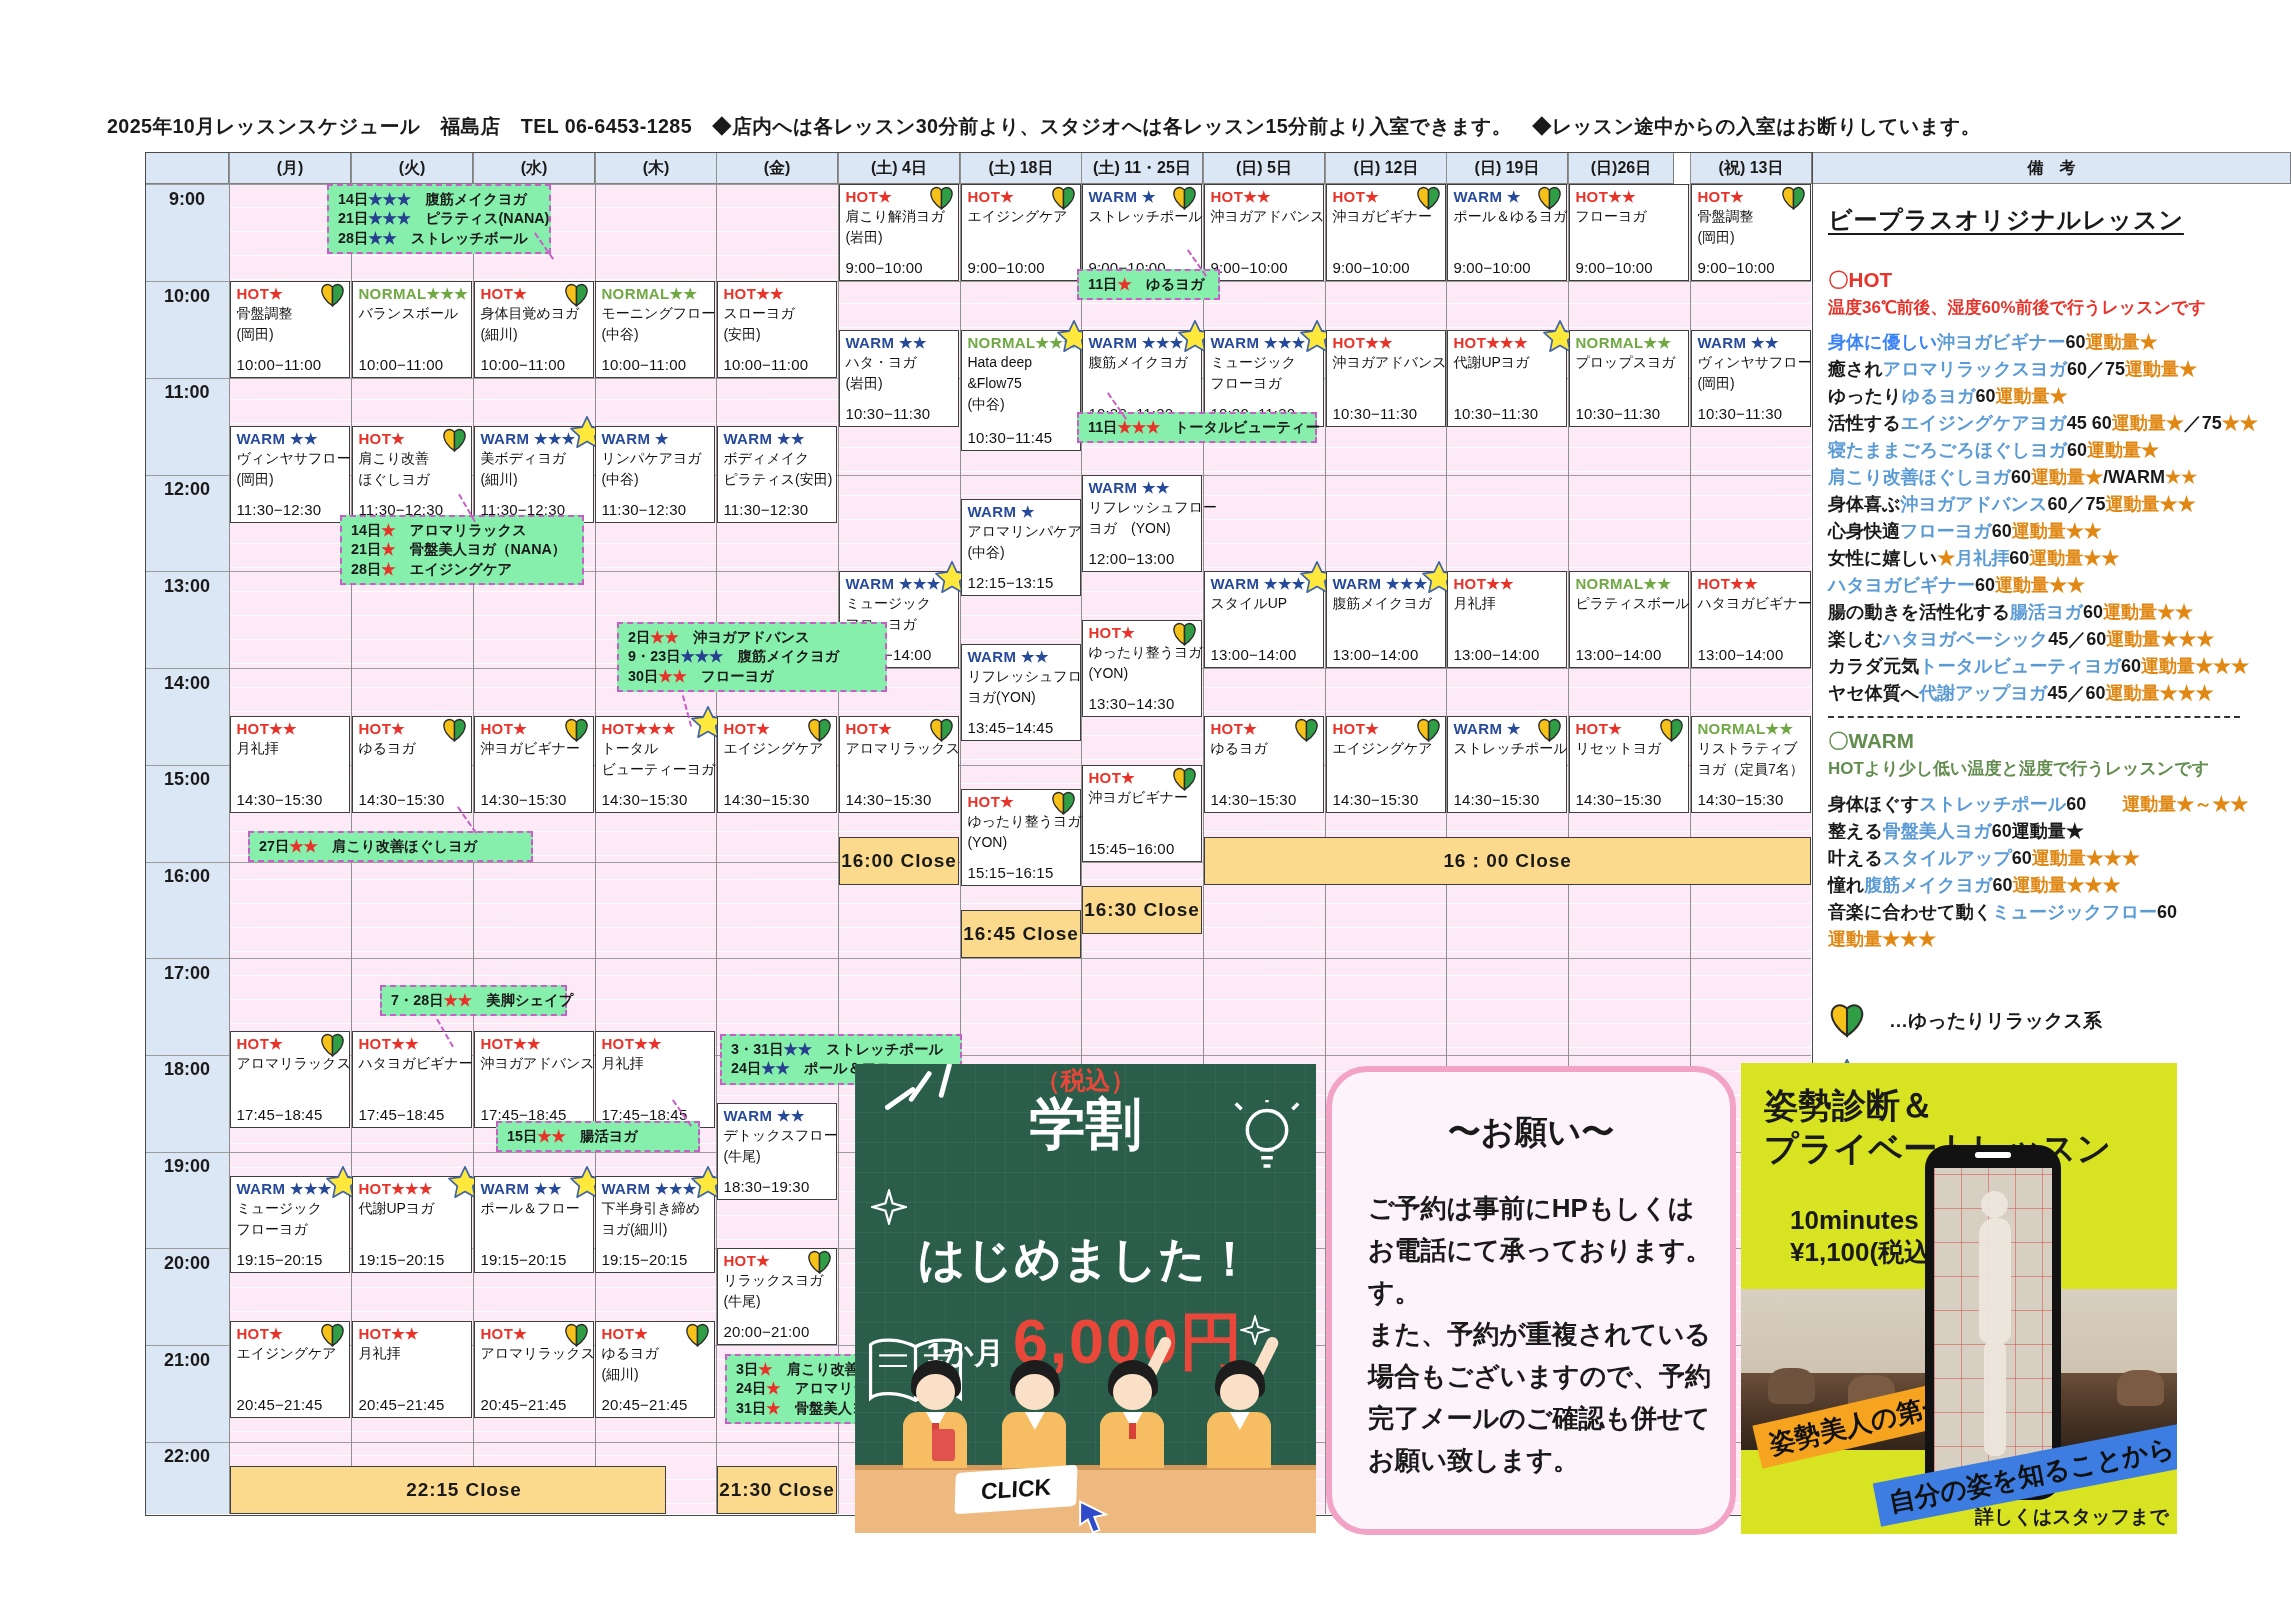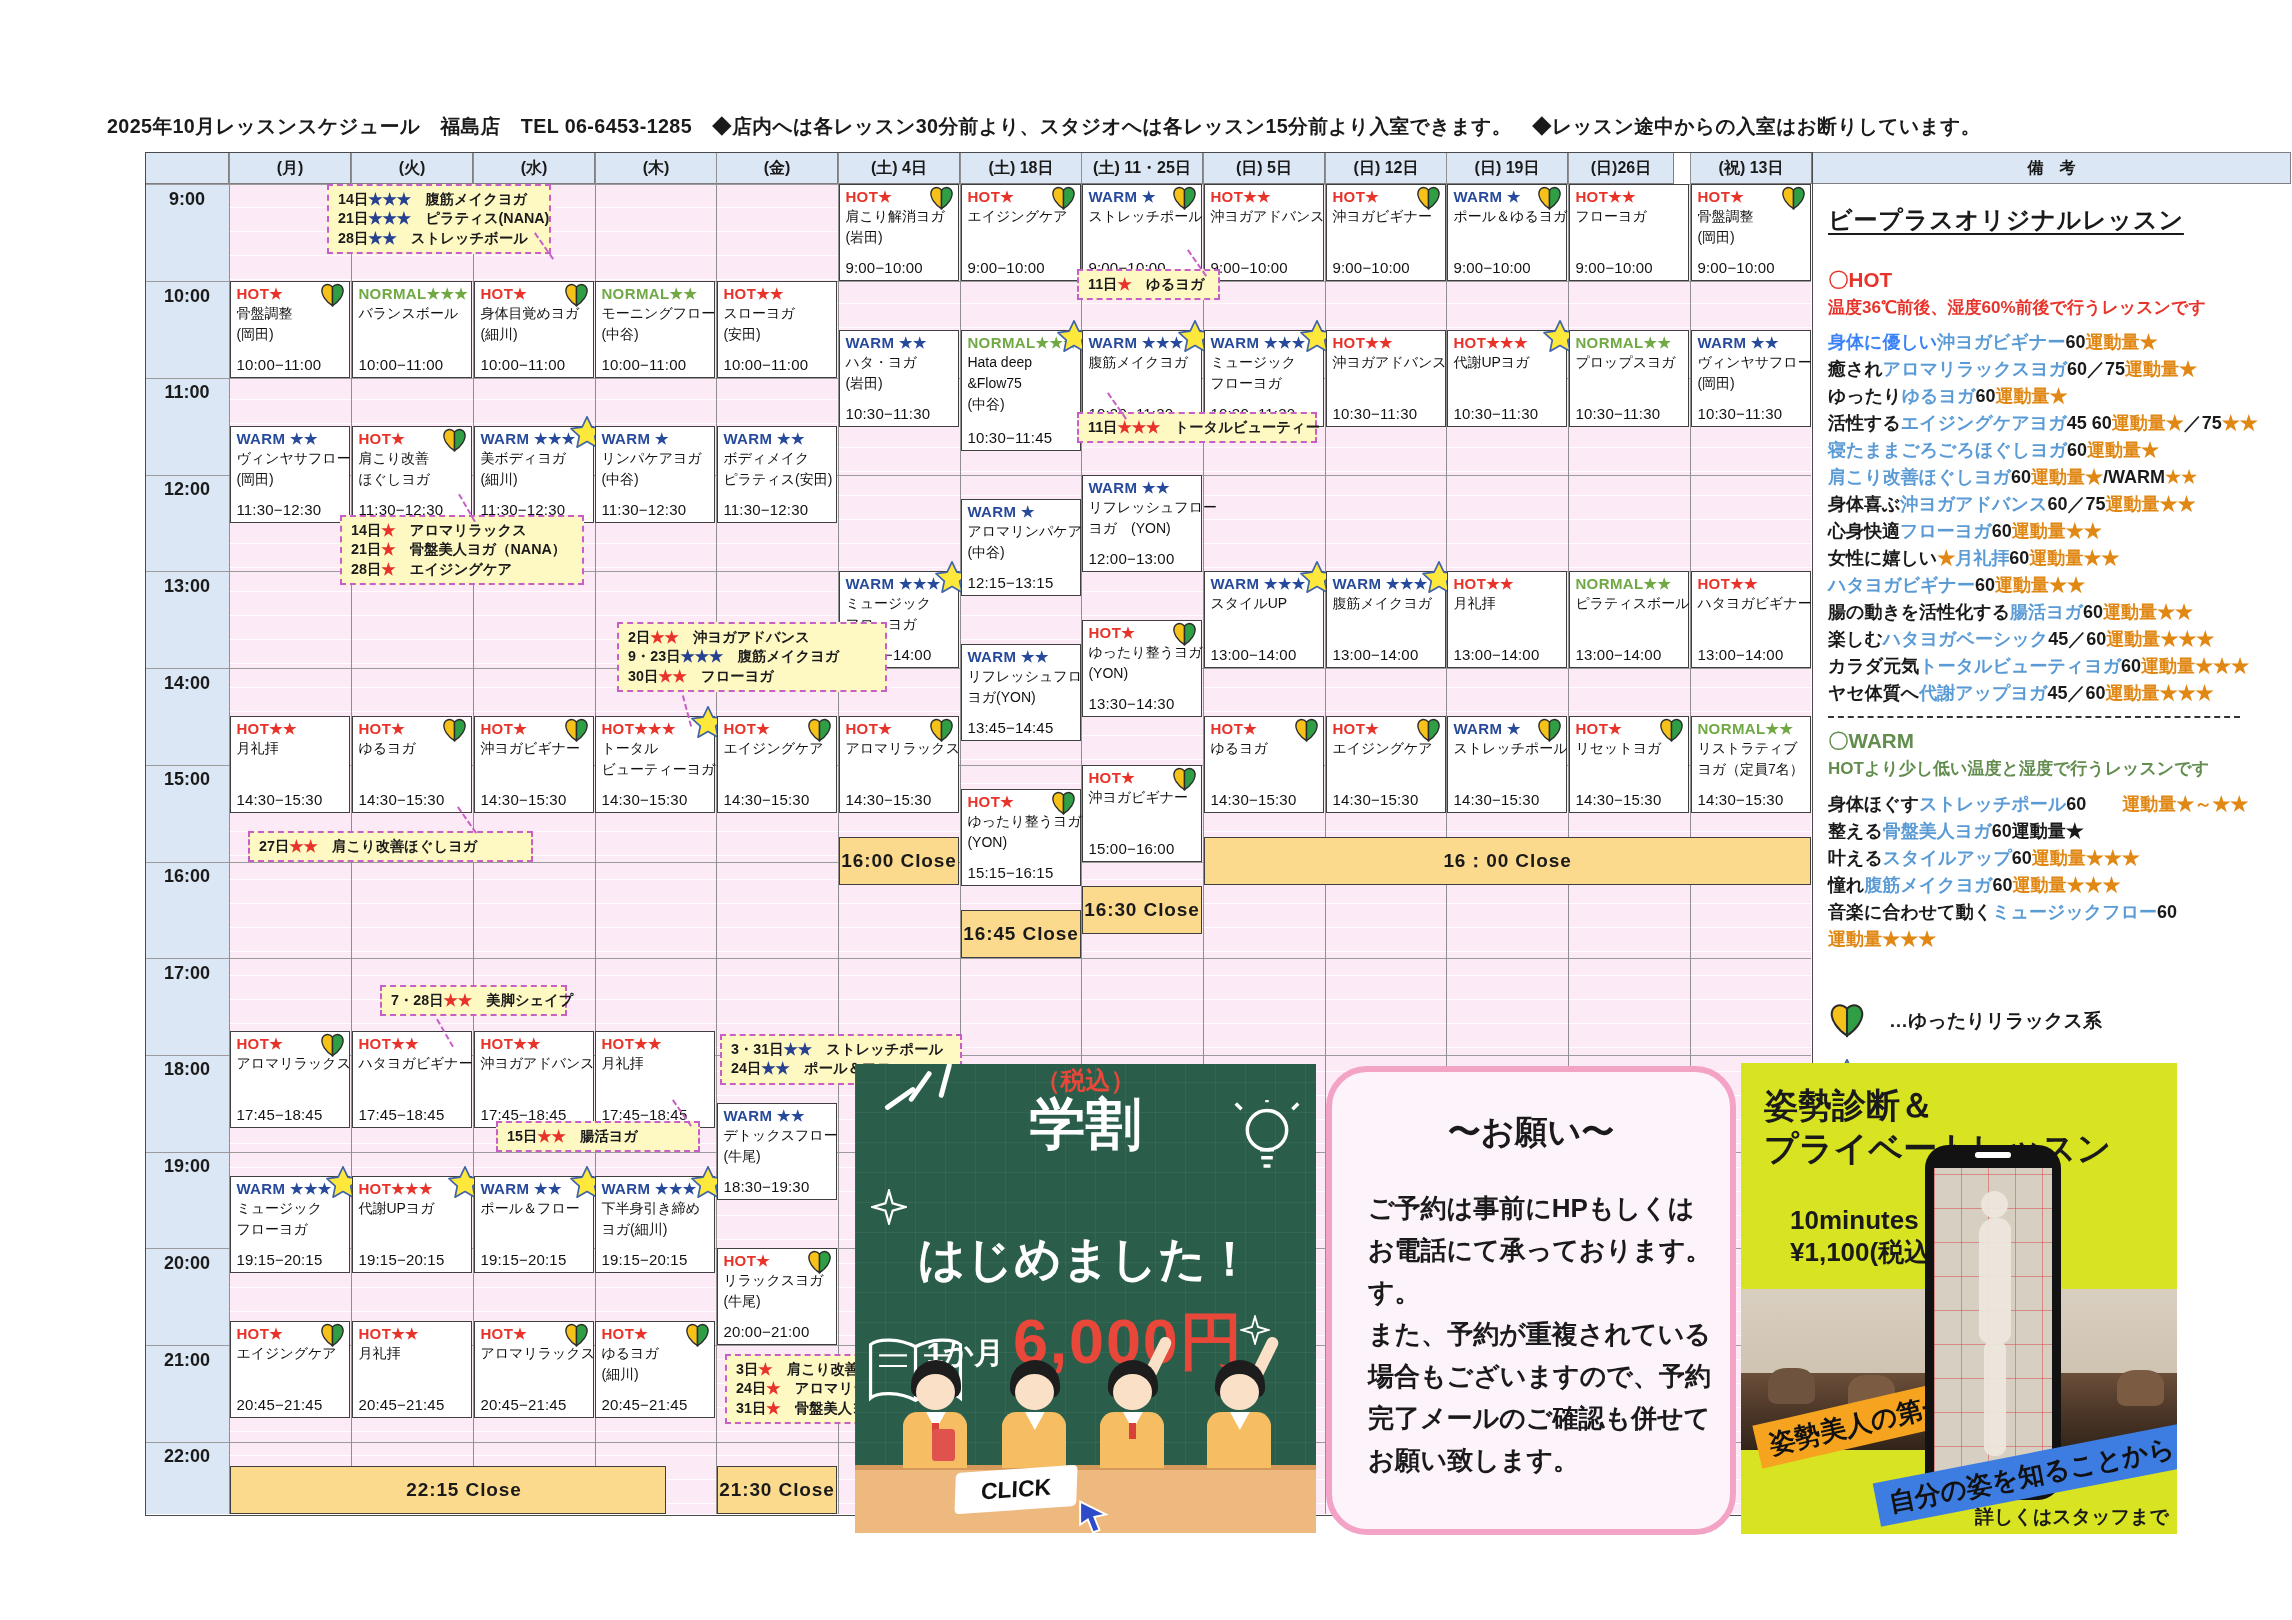--- a/index.html
+++ b/index.html
@@ -16,21 +16,21 @@
   .vline{position:absolute;width:0.9px;background:#8f8f8f;}
   .tlabel{position:absolute;font-size:18px;font-weight:600;text-align:center;}
   .outer{position:absolute;border:1.8px solid #4a4a4a;pointer-events:none;}
   .cell{position:absolute;background:#fff;border:1.8px solid #3f3f3f;padding:2.7px 4.5px 3.6px 5.4px;display:flex;flex-direction:column;z-index:3;}
   .cat{font-size:15px;font-weight:700;letter-spacing:0.4px;white-space:nowrap;}
   .nm{font-size:14px;line-height:1.5;color:#111;white-space:nowrap;}
   .tm{font-size:15px;margin-top:auto;color:#111;white-space:nowrap;letter-spacing:0.2px;}
   .cicon{position:absolute;z-index:4;}
   .close{position:absolute;background:#fbd98d;border:1.8px solid #3f3f3f;display:flex;align-items:center;justify-content:center;
          font-size:19px;font-weight:700;z-index:2;letter-spacing:0.9px;}
-  .callout{position:absolute;background:#fef9c3;border:2.2px dashed #c85fc8;padding:3.6px 9px;z-index:6;}
+  .callout{position:absolute;background:#86efac;border:2.2px dashed #c85fc8;padding:3.6px 9px;z-index:6;}
   .callout .ln{font-size:14.3px;font-weight:600;line-height:19.7px;white-space:nowrap;}
   .tail{position:absolute;width:32px;height:0;border-top:2.2px dashed #c85fc8;z-index:6;}
   .sidebar{position:absolute;width:461px;}
   .sb-title{font-size:24px;font-weight:700;text-decoration:underline;text-underline-offset:5.4px;margin-bottom:30px;letter-spacing:0.9px;}
   .sb-h{font-size:20.6px;font-weight:700;margin:5.4px 0 1.8px;}
   .sb-desc{font-size:17px;font-weight:700;margin-bottom:10.7px;}
   .sb-ln{font-size:18px;font-weight:600;line-height:27px;white-space:nowrap;}
   .sb-div{border-top:2.2px dashed #333;width:412px;margin:9px 0 9px;}
   .legend{margin-top:50px;}
   .lg-row{display:flex;align-items:center;gap:23px;margin-bottom:19.7px;}
@@ -449,21 +449,21 @@
       <div class="nm">(YON)</div>
       <div class="tm">13:30−14:30</div>
       <div class="cicon" style="position: absolute; left: 89px; top: 0.9px; width: 25px; height: 25px;"><svg viewBox="0 0 32 32" width="100%" height="100%">
           <path d="M16 5 C11 0 4 1.5 2.6 8 C1.2 15 8 24 16 29 Z" fill="#f6c21a" stroke="#2b2b2b" stroke-width="1.8"></path>
           <path d="M16 5 C21 0 28 1.5 29.4 8 C30.8 15 24 24 16 29 Z" fill="#2f9e44" stroke="#2b2b2b" stroke-width="1.8"></path>
         </svg></div>
     </div>
     <div class="cell" style="position: absolute; left: 1038px; top: 765px; width: 120px; height: 97px;">
       <div class="cat" style="color: rgb(232, 51, 42);">HOT★</div>
       <div class="nm">沖ヨガビギナー</div>
-      <div class="tm">15:00−16:00</div>
+      <div class="tm">15:45−16:00</div>
       <div class="cicon" style="position: absolute; left: 89px; top: 0.9px; width: 25px; height: 25px;"><svg viewBox="0 0 32 32" width="100%" height="100%">
           <path d="M16 5 C11 0 4 1.5 2.6 8 C1.2 15 8 24 16 29 Z" fill="#f6c21a" stroke="#2b2b2b" stroke-width="1.8"></path>
           <path d="M16 5 C21 0 28 1.5 29.4 8 C30.8 15 24 24 16 29 Z" fill="#2f9e44" stroke="#2b2b2b" stroke-width="1.8"></path>
         </svg></div>
     </div>
     <div class="cell" style="position: absolute; left: 1160px; top: 184px; width: 120px; height: 97px;">
       <div class="cat" style="color: rgb(232, 51, 42);">HOT★★</div>
       <div class="nm">沖ヨガアドバンス</div>
       <div class="tm">9:00−10:00</div>
     </div>

